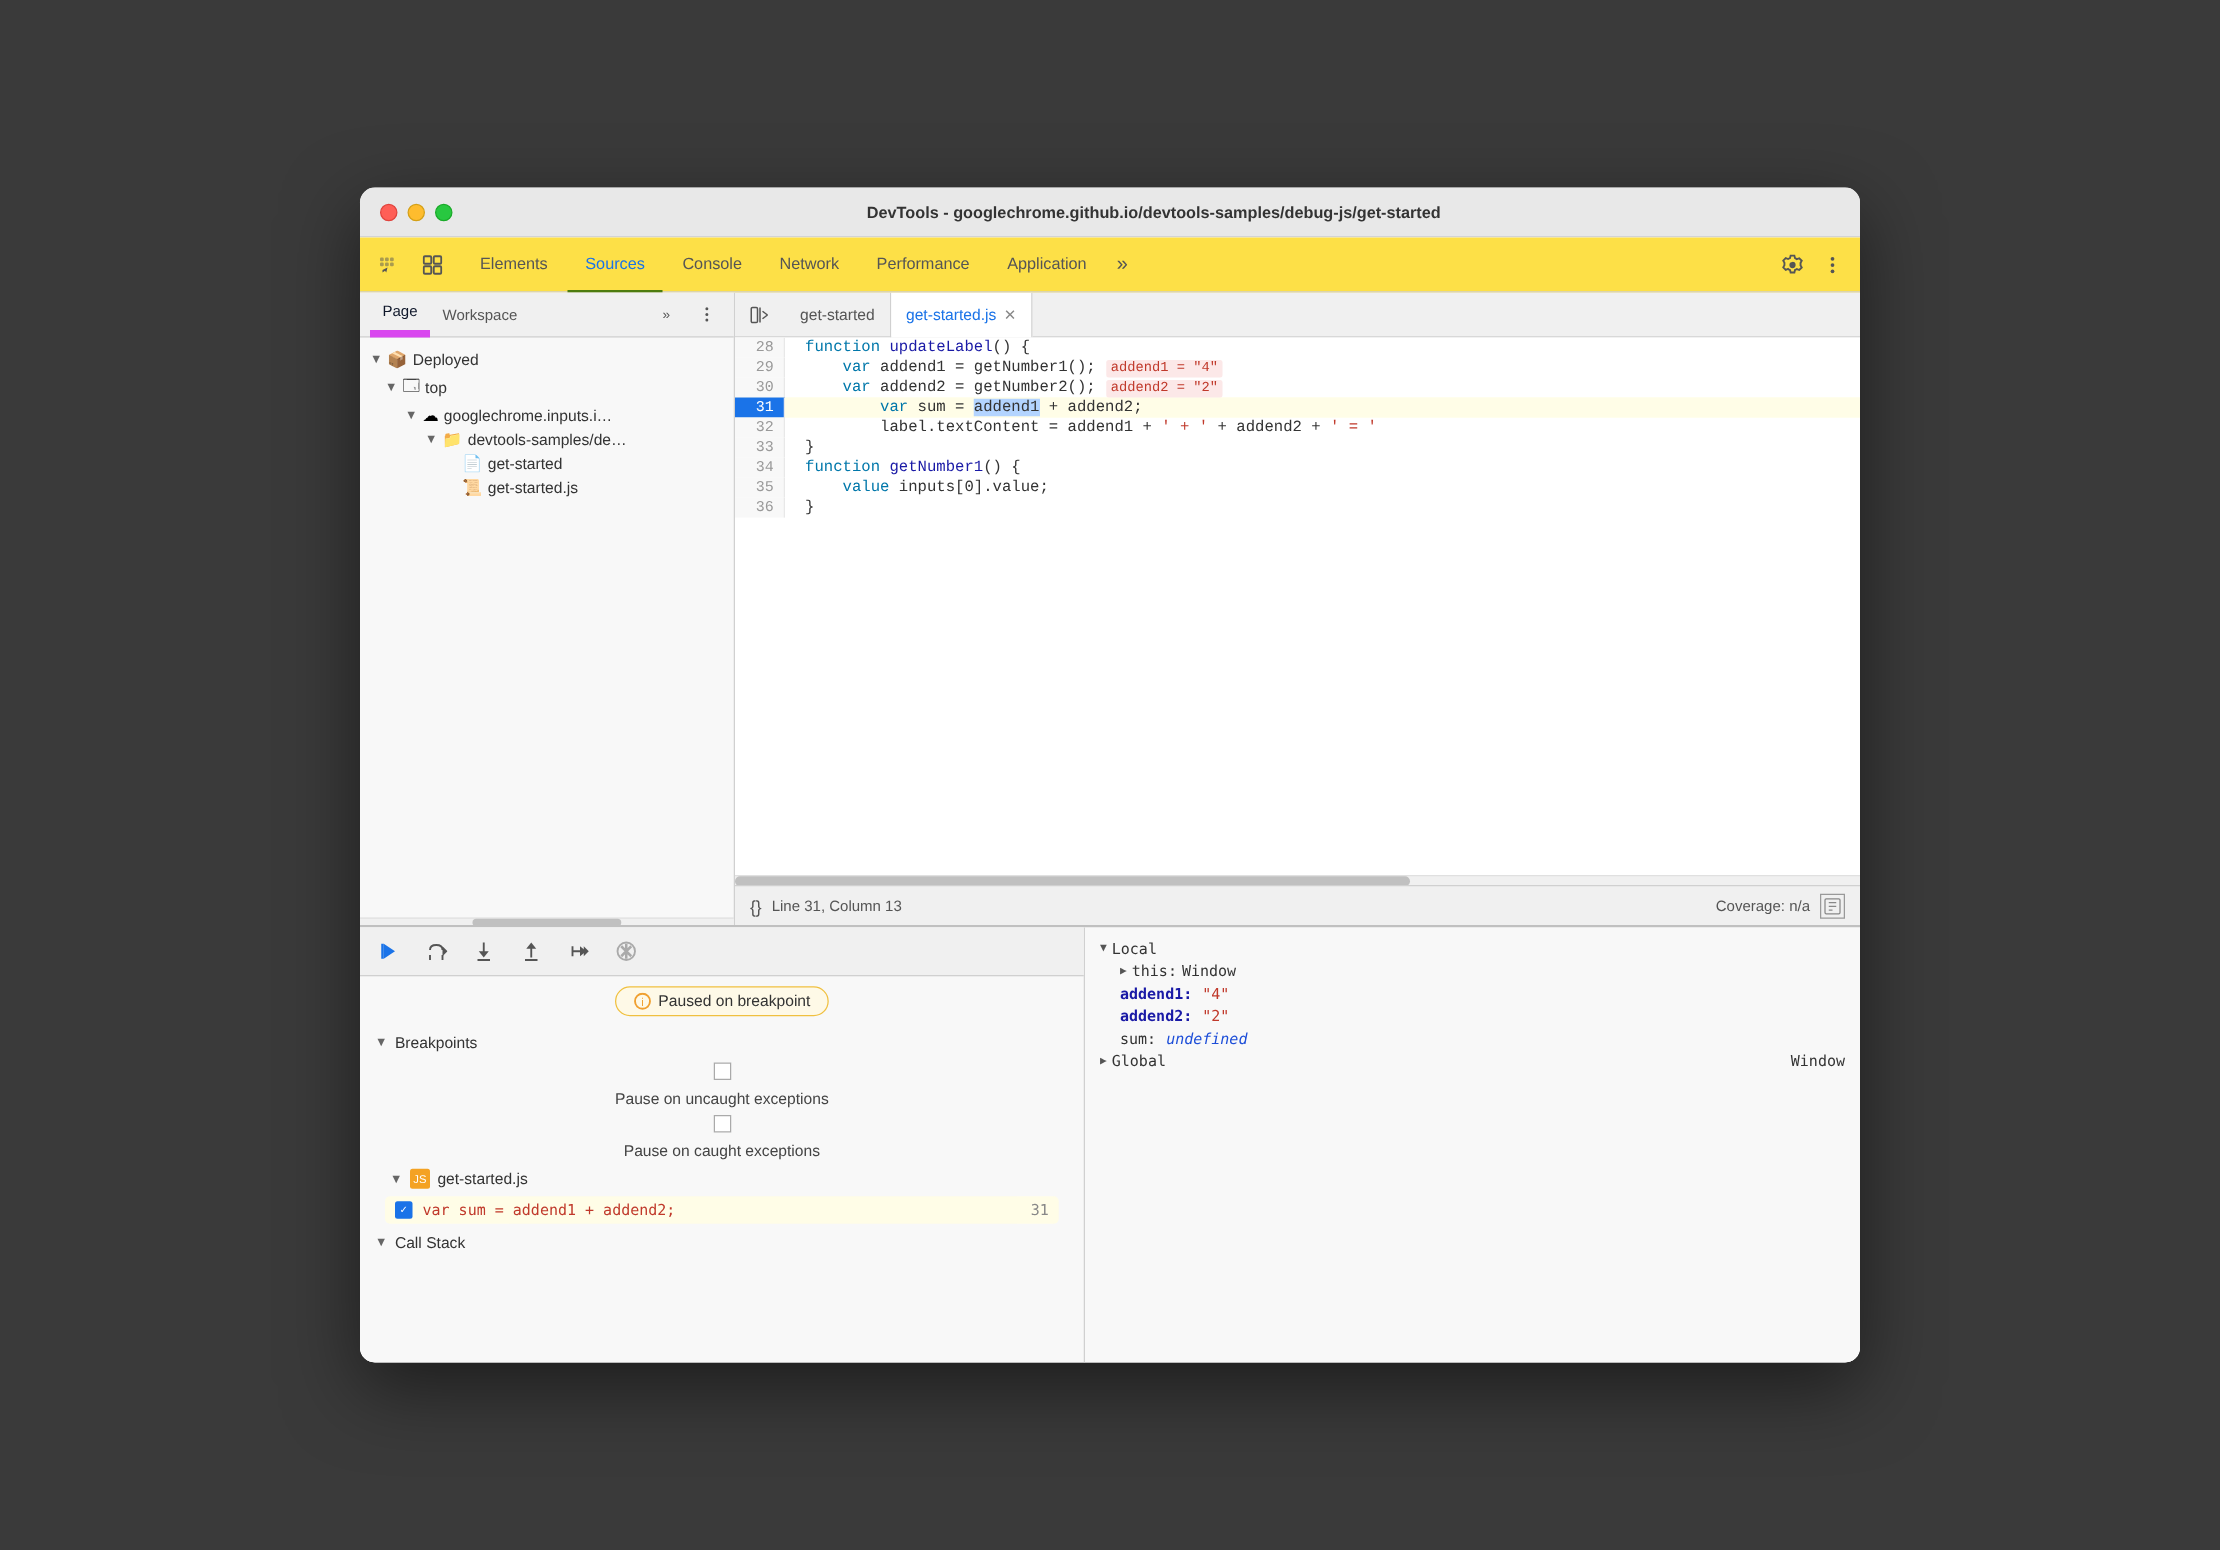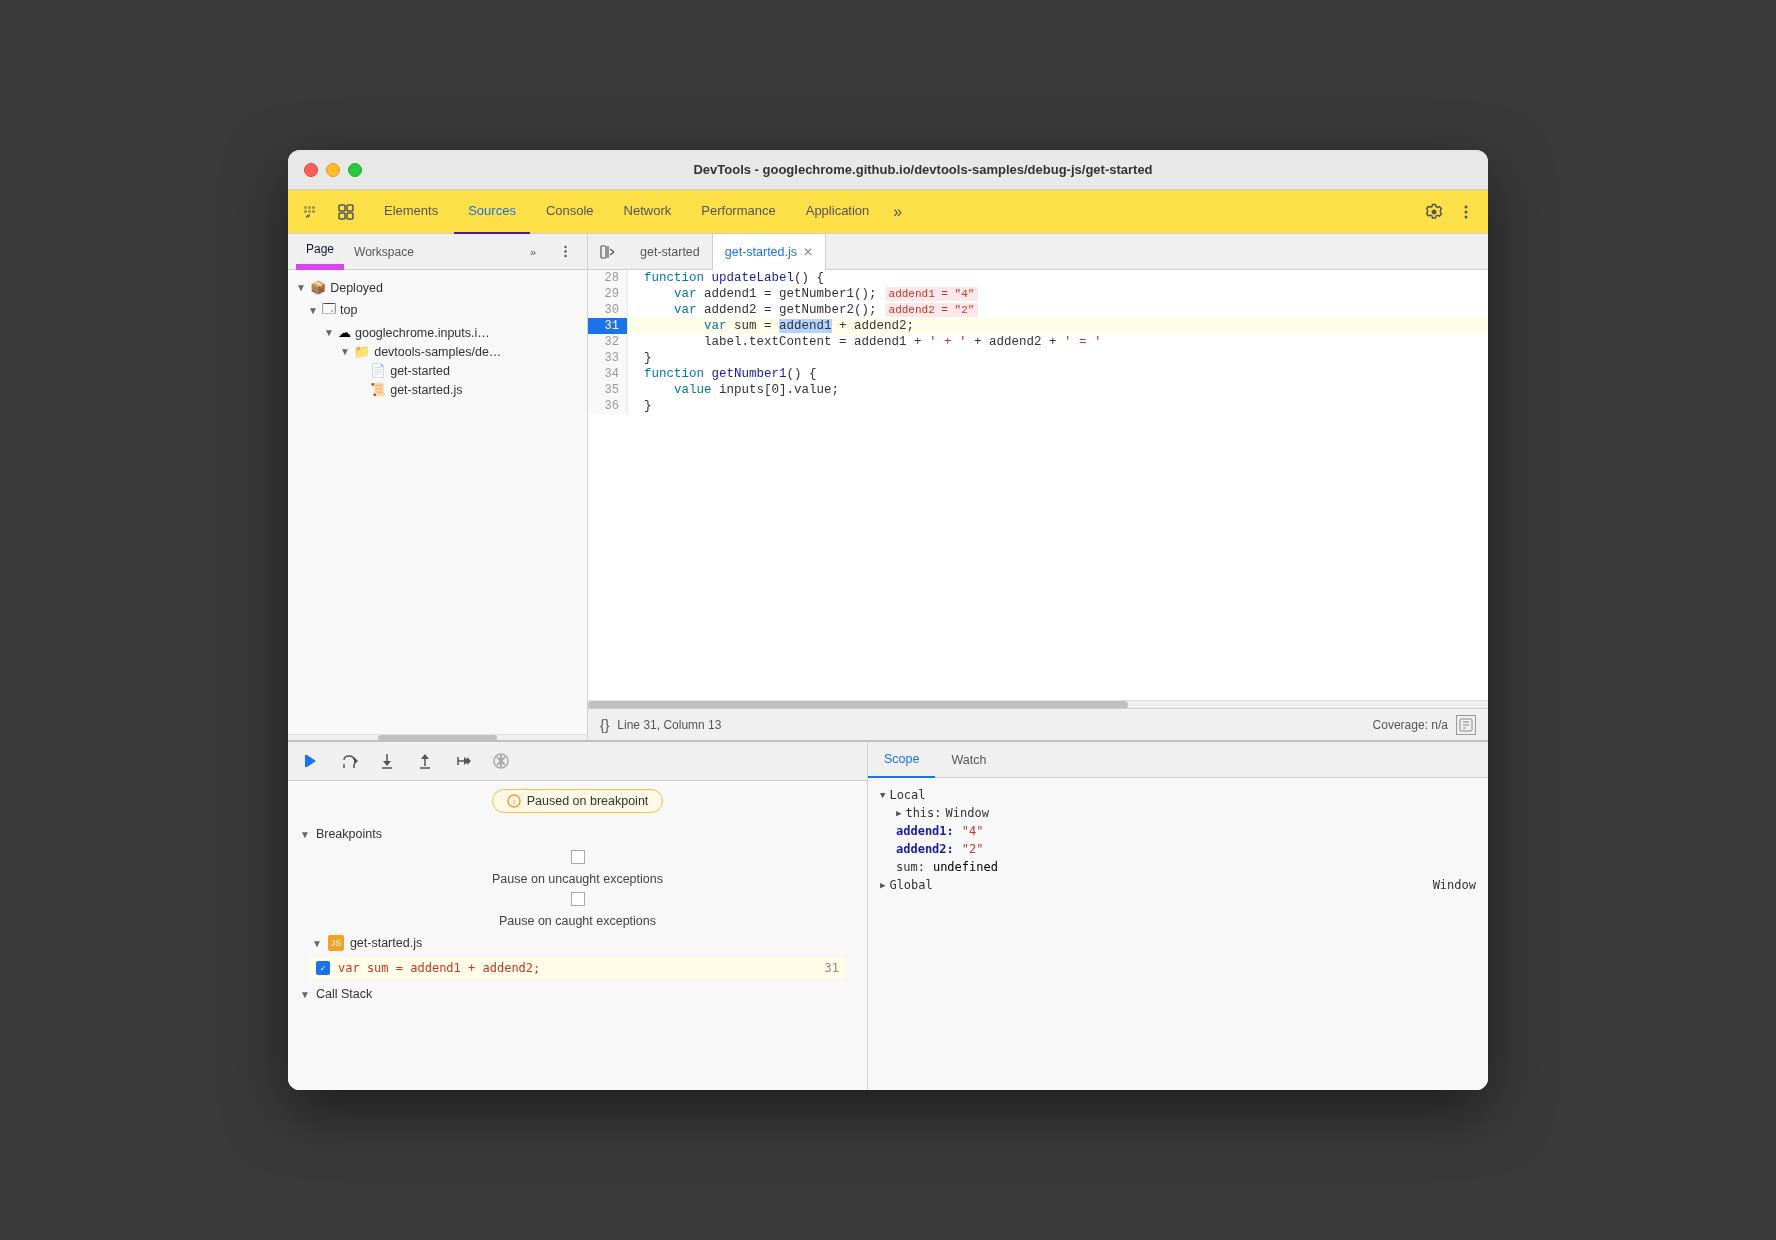--- a/index.html
+++ b/index.html
@@ -82,21 +82,21 @@
       display: flex;
       align-items: center;
       font-size: 13px;
       color: #555;
       cursor: pointer;
       border-bottom: 2px solid transparent;
       white-space: nowrap;
     }
     .top-tab.active {
       color: #1a73e8;
-      border-bottom: 2px solid #4c1d95;
+      border-bottom: 2px solid #4d7c0f;
       font-weight: 500;
     }
     .top-tab-more {
       padding: 0 8px;
       height: 44px;
       display: flex;
       align-items: center;
       color: #555;
       cursor: pointer;
     }
@@ -470,21 +470,21 @@
     .scope-item {
       padding: 2px 0;
       display: flex;
       align-items: center;
       gap: 4px;
     }
     .scope-arrow { font-size: 9px; color: #555; cursor: pointer; }
     .scope-key { color: #1a1aa6; font-weight: 600; }
     .scope-key-plain { color: #333; }
     .scope-val-str { color: #c0392b; }
-    .scope-val-gray { color: #000000; }
+    .scope-val-gray { color: #1d4ed8; font-style: italic; }
     .scope-val-obj { color: #333; }
     .scope-indent { padding-left: 16px; }
     .scope-global {
       display: flex;
       align-items: center;
       justify-content: space-between;
       padding: 2px 0;
     }
     .left-scrollbar {
       height: 6px;
@@ -813,28 +813,20 @@
 
         <div class="callstack-section">
           <div class="section-header">
             <span class="section-arrow">▼</span>
             <span>Call Stack</span>
           </div>
         </div>
       </div>
 
       <div class="scope-panel">
-        <div class="scope-tabs">
-          <div class="scope-tab active">
-            <span>Scope</span>
-          </div>
-          <div class="scope-tab">
-            <span>Watch</span>
-          </div>
-        </div>
         <div class="scope-content">
           <div class="scope-item">
             <span class="scope-arrow">▼</span>
             <span class="scope-key-plain">Local</span>
           </div>
           <div class="scope-indent">
             <div class="scope-item">
               <span class="scope-arrow">▶</span>
               <span class="scope-key-plain"><span>this</span>: </span>
               <span class="scope-val-obj">Window</span>

